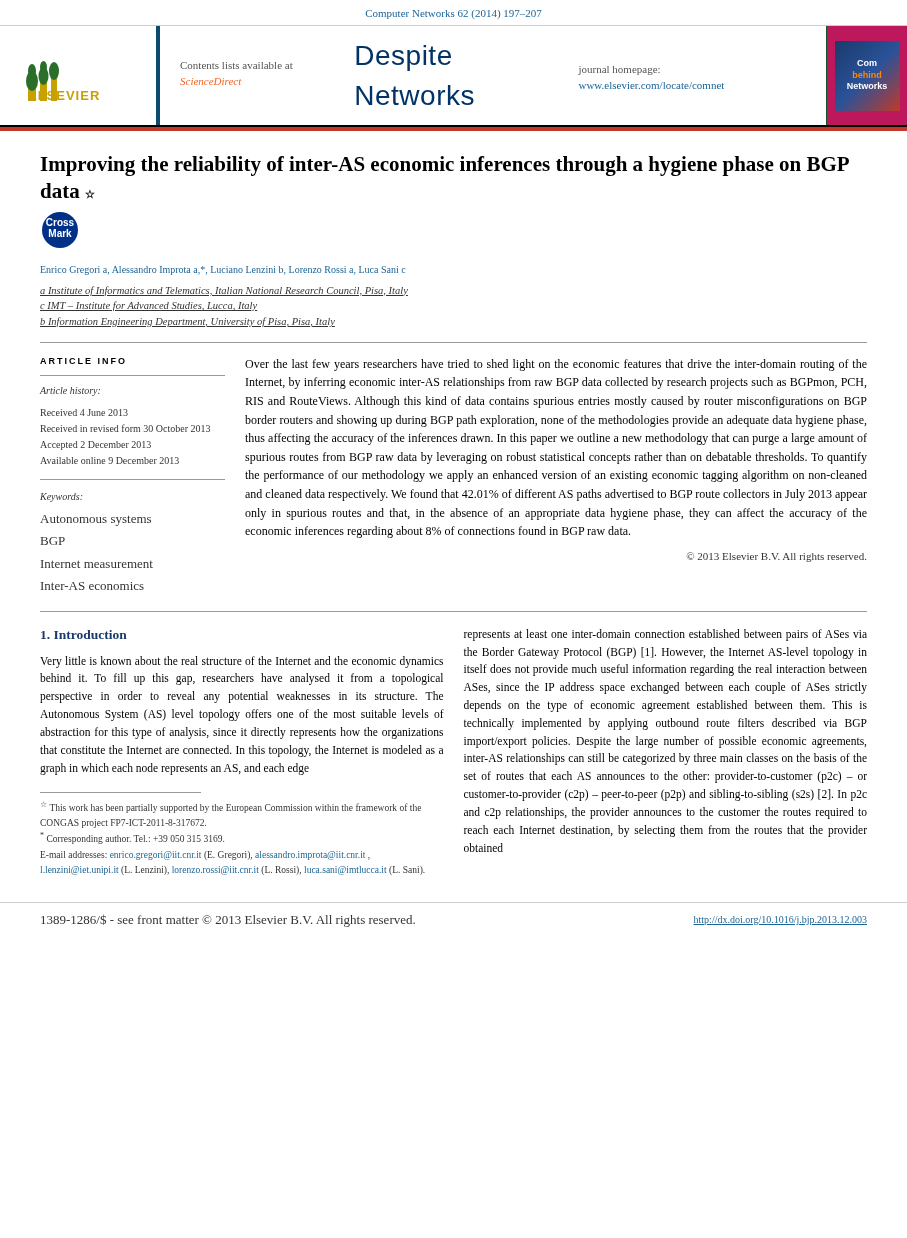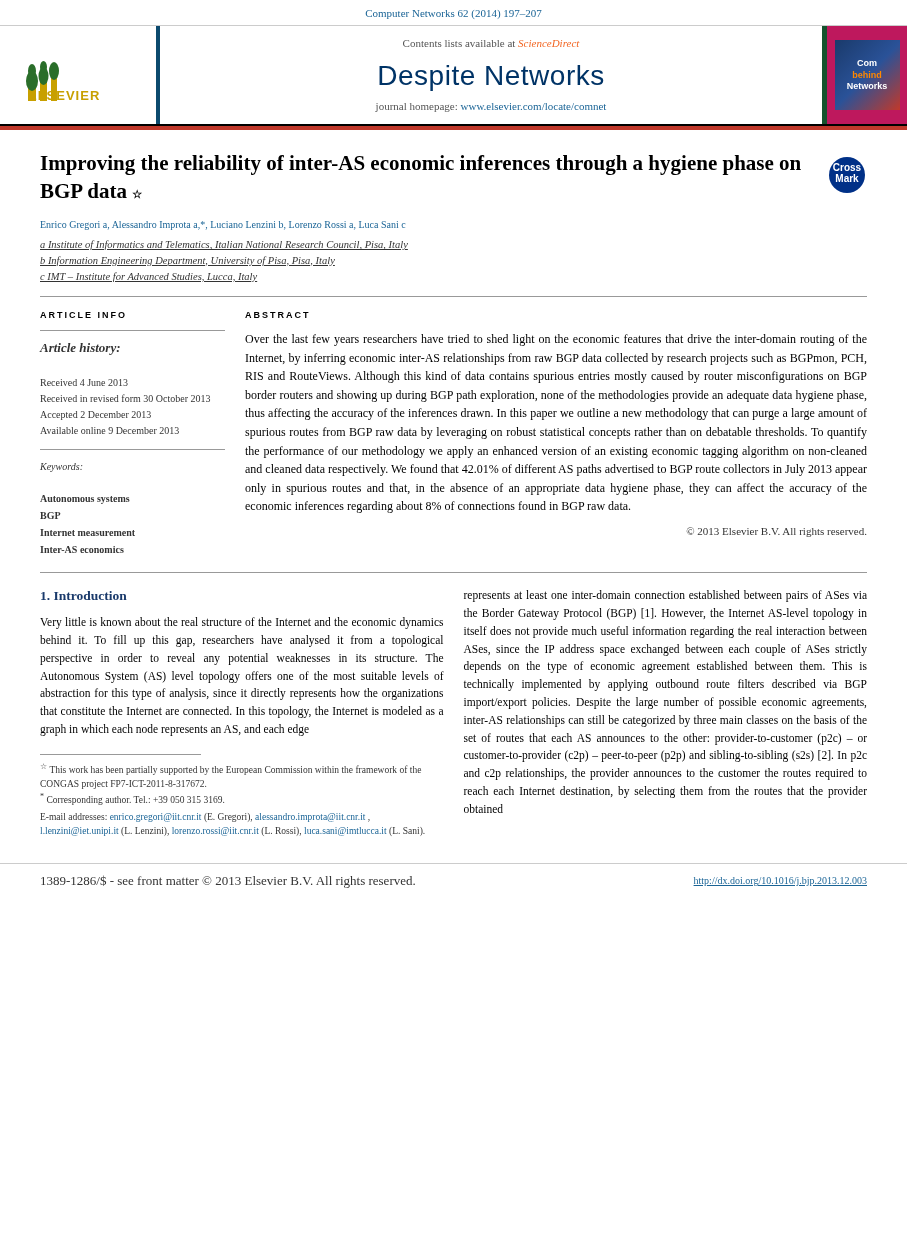--- a/index.html
+++ b/index.html
@@ -41,25 +41,24 @@
 
     .elsevier-logo {
       display: flex;
       flex-direction: column;
       align-items: center;
     }
 
     .journal-header-center {
       flex: 1;
       display: flex;
-      flex-direction: column;
       align-items: center;
       justify-content: space-between;
       padding: 10px 20px;
-      border-right: 5px solid #14532d;
+      border-right: 1px solid #14532d;
     }
 
     .science-direct-text {
       font-size: 11px;
       color: #555;
       margin-bottom: 4px;
     }
 
     .science-direct-link {
       color: #f26522;
@@ -117,20 +116,21 @@
     .main-content {
       padding: 20px 40px 15px 40px;
     }
 
     
     .paper-title-section {
       display: flex;
       align-items: flex-start;
       justify-content: space-between;
       margin-bottom: 10px;
+      flex-direction: column;
     }
 
     .paper-title {
       font-size: 21px;
       font-weight: bold;
       color: #000;
       line-height: 1.3;
       flex: 1;
       margin-right: 15px;
     }
@@ -189,46 +189,44 @@
       font-family: Arial, sans-serif;
       font-size: 9px;
       letter-spacing: 2px;
       text-transform: uppercase;
       color: #000;
       margin-bottom: 8px;
       font-weight: bold;
     }
 
     .article-history-label {
-      font-size: 13px;
+      font-size: 10px;
       font-style: italic;
       color: #333;
-      margin-bottom: 18px;
-      font-weight: bold;
+      margin-bottom: 7px;
     }
 
     .history-item {
       font-size: 10px;
       color: #333;
       line-height: 1.6;
     }
 
     .keywords-label {
       font-size: 10px;
       font-style: italic;
       color: #333;
-      margin-bottom: 16px;
+      margin-bottom: 4px;
       margin-top: 10px;
     }
 
     .keyword-item {
-      font-size: 10px;
+      font-size: 13px;
       color: #333;
       line-height: 1.7;
-      font-weight: bold;
     }
 
     
     .abstract-label {
       font-family: Arial, sans-serif;
       font-size: 9px;
       letter-spacing: 2px;
       text-transform: uppercase;
       color: #000;
       margin-bottom: 8px;
@@ -392,22 +390,22 @@
       </svg>
     </div>
   </div>
 
   <div class="authors-section">
     <div class="authors-line">
       <span style="color:#1a6496; font-size:10px;">Enrico Gregori a, Alessandro Improta a,*, Luciano Lenzini b, Lorenzo Rossi a, Luca Sani c</span>
     </div>
     <div class="affiliations">
       <div>a Institute of Informatics and Telematics, Italian National Research Council, Pisa, Italy</div>
+      <div>c IMT – Institute for Advanced Studies, Lucca, Italy</div>
       <div>b Information Engineering Department, University of Pisa, Pisa, Italy</div>
-      <div>c IMT – Institute for Advanced Studies, Lucca, Italy</div>
     </div>
   </div>
 
   <hr class="section-divider">
 
   <div class="two-col">
 
     <div class="col-left">
       <div class="article-info-label">ARTICLE INFO</div>
       <hr class="section-divider" style="margin:4px 0 8px 0;">
@@ -419,21 +417,20 @@
 
       <hr class="section-divider" style="margin:10px 0 6px 0;">
       <div class="keywords-label">Keywords:</div>
       <div class="keyword-item">Autonomous systems</div>
       <div class="keyword-item">BGP</div>
       <div class="keyword-item">Internet measurement</div>
       <div class="keyword-item">Inter-AS economics</div>
     </div>
 
     <div class="col-right">
-      <div class="abstract-label">ABSTRACT</div>
       <div class="abstract-text">Over the last few years researchers have tried to shed light on the economic features that drive the inter-domain routing of the Internet, by inferring economic inter-AS relationships from raw BGP data collected by research projects such as BGPmon, PCH, RIS and RouteViews. Although this kind of data contains spurious entries mostly caused by router misconfigurations on BGP border routers and showing up during BGP path exploration, none of the methodologies provide an adequate data hygiene phase, thus affecting the accuracy of the inferences drawn. In this paper we outline a new methodology that can purge a large amount of spurious routes from BGP raw data by leveraging on robust statistical concepts rather than on debatable thresholds. To quantify the performance of our methodology we apply an enhanced version of an existing economic tagging algorithm on non-cleaned and cleaned data respectively. We found that 42.01% of different AS paths advertised to BGP route collectors in July 2013 appear only in spurious routes and that, in the absence of an appropriate data hygiene phase, they can affect the accuracy of the economic inferences regarding about 8% of connections found in BGP raw data.</div>
       <div class="copyright-line">© 2013 Elsevier B.V. All rights reserved.</div>
     </div>
   </div>
 
   <hr class="section-divider" style="margin-top:14px;">
 
   <div class="body-two-col">
 
     <div class="body-col">

